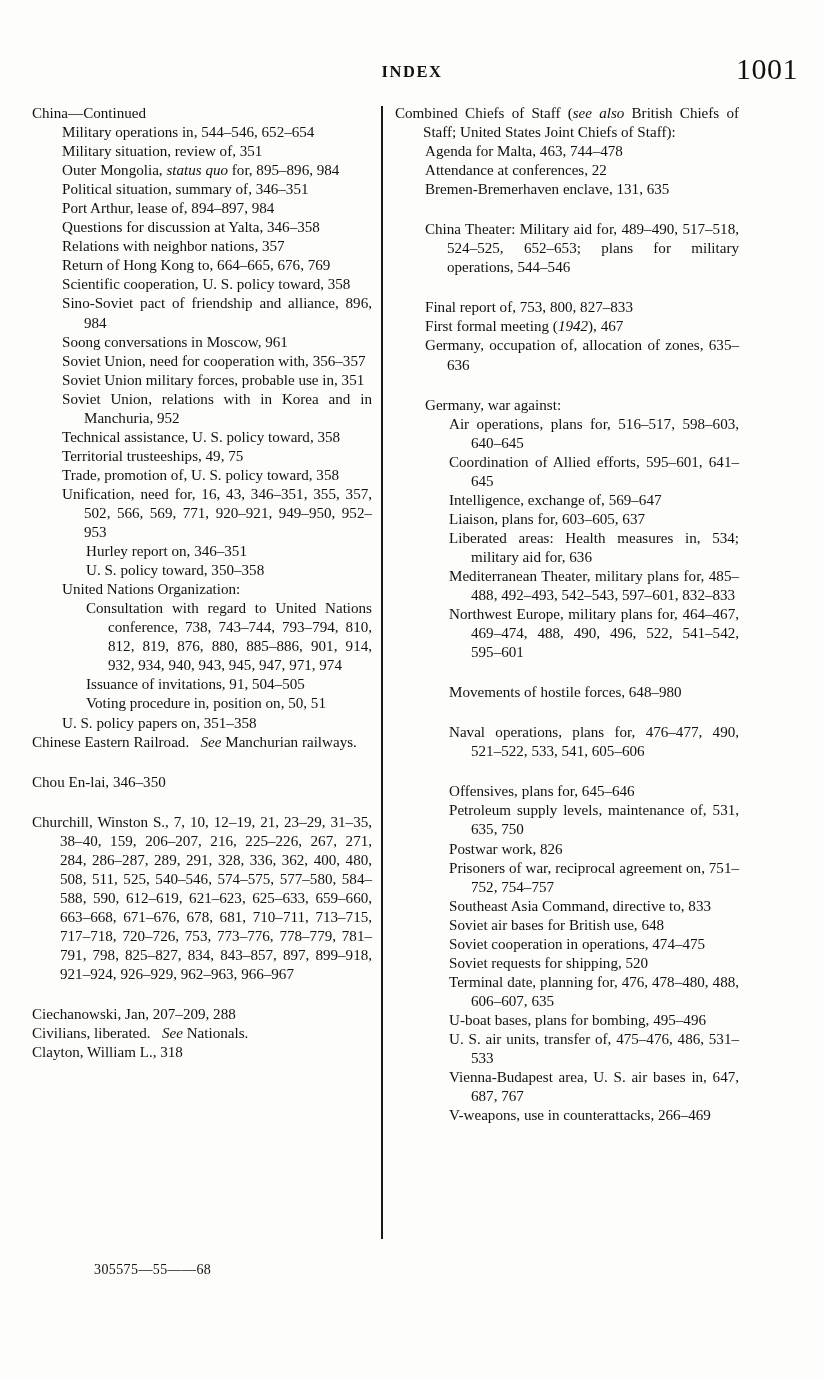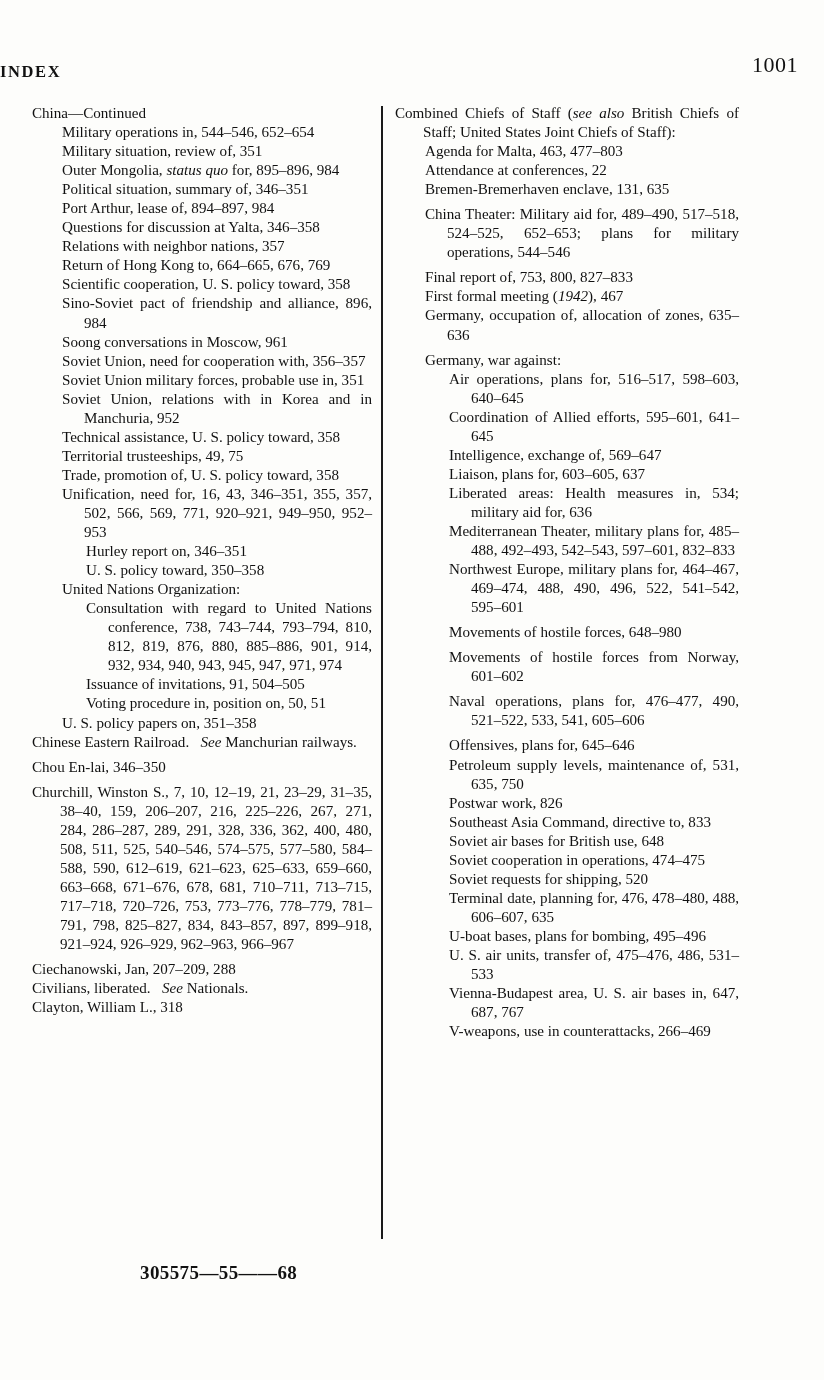--- a/index.html
+++ b/index.html
@@ -27,31 +27,31 @@
     position: absolute;
     top: 62px;
     left: 0;
     width: 824px;
     height: 32px;
   }
   .rh-title {
     position: absolute;
     left: 0; top: 0;
     width: 824px;
-    text-align: left;
+    text-align: center;
     font-size: 16.5px;
     letter-spacing: 1.6px;
     font-weight: 700;
     font-family: "Liberation Serif", "DejaVu Serif", serif;
   }
   .rh-folio {
     position: absolute;
     right: 26px;
     top: -10px;
-    font-size: 22px;
+    font-size: 30px;
     font-weight: 400;
     letter-spacing: 0.5px;
   }
 
   
   .columns {
     position: absolute;
     top: 104px;
     left: 32px;
     width: 740px;
@@ -84,31 +84,30 @@
     margin: 0;
     padding: 0;
     text-indent: 0;
   }
   .lvl0 { padding-left: 0px;  text-indent: 0px;   }
   
   .hang0 { padding-left: 28px; text-indent: -28px; }
   .hang1 { padding-left: 52px; text-indent: -22px; }
   .hang2 { padding-left: 76px; text-indent: -22px; }
 
-  .gap { margin-top: 6px; }
+  .gap { margin-top: 21px; }
 
   
   .imprint {
     position: absolute;
     left: 94px;
     top: 1262px;
-    font-size: 19px;
-    font-weight: 700;
+    font-size: 14px;
+    font-weight: 400;
     letter-spacing: 0.4px;
-    margin-left: 46px;
   }
 </style>
 </head>
 <body>
 
 <div class="page">
 
   <div class="running-head">
     <div class="rh-title">INDEX</div>
     <div class="rh-folio">1001</div>
@@ -145,41 +144,41 @@
         <div class="e hang1">U. S. policy papers on, 351–358</div>
         <div class="e hang0">Chinese Eastern Railroad.&nbsp;&nbsp; <i>See</i> Manchurian railways.</div>
         <div class="e hang0 gap">Chou En-lai, 346–350</div>
         <div class="e hang0 gap">Churchill, Winston S., 7, 10, 12–19, 21, 23–29, 31–35, 38–40, 159, 206–207, 216, 225–226, 267, 271, 284, 286–287, 289, 291, 328, 336, 362, 400, 480, 508, 511, 525, 540–546, 574–575, 577–580, 584–588, 590, 612–619, 621–623, 625–633, 659–660, 663–668, 671–676, 678, 681, 710–711, 713–715, 717–718, 720–726, 753, 773–776, 778–779, 781–791, 798, 825–827, 834, 843–857, 897, 899–918, 921–924, 926–929, 962–963, 966–967</div>
         <div class="e hang0 gap">Ciechanowski, Jan, 207–209, 288</div>
         <div class="e hang0">Civilians, liberated.&nbsp;&nbsp; <i>See</i> Nationals.</div>
         <div class="e hang0">Clayton, William L., 318</div>
       </div>
     <div class="col col-right" id="col-right">
         <div class="e hang0">Combined Chiefs of Staff (<i>see also</i> British Chiefs of Staff; United States Joint Chiefs of Staff):</div>
-        <div class="e hang1">Agenda for Malta, 463, 477–803</div>
+        <div class="e hang1">Agenda for Malta, 463, 744–478</div>
         <div class="e hang1">Attendance at conferences, 22</div>
         <div class="e hang1">Bremen-Bremerhaven enclave, 131, 635</div>
         <div class="e hang1 gap">China Theater: Military aid for, 489–490, 517–518, 524–525, 652–653; plans for military operations, 544–546</div>
         <div class="e hang1 gap">Final report of, 753, 800, 827–833</div>
         <div class="e hang1">First formal meeting (<i>1942</i>), 467</div>
         <div class="e hang1">Germany, occupation of, allocation of zones, 635–636</div>
         <div class="e hang1 gap">Germany, war against:</div>
         <div class="e hang2">Air operations, plans for, 516–517, 598–603, 640–645</div>
         <div class="e hang2">Coordination of Allied efforts, 595–601, 641–645</div>
         <div class="e hang2">Intelligence, exchange of, 569–647</div>
         <div class="e hang2">Liaison, plans for, 603–605, 637</div>
         <div class="e hang2">Liberated areas: Health measures in, 534; military aid for, 636</div>
         <div class="e hang2">Mediterranean Theater, military plans for, 485–488, 492–493, 542–543, 597–601, 832–833</div>
         <div class="e hang2">Northwest Europe, military plans for, 464–467, 469–474, 488, 490, 496, 522, 541–542, 595–601</div>
         <div class="e hang2 gap">Movements of hostile forces, 648–980</div>
-        <div class="e hang2 gap">Movements of hostile forces from Norway, 601–602</div>
         <div class="e hang2 gap">Naval operations, plans for, 476–477, 490, 521–522, 533, 541, 605–606</div>
         <div class="e hang2 gap">Offensives, plans for, 645–646</div>
         <div class="e hang2">Petroleum supply levels, maintenance of, 531, 635, 750</div>
         <div class="e hang2">Postwar work, 826</div>
+        <div class="e hang2">Prisoners of war, reciprocal agreement on, 751–752, 754–757</div>
         <div class="e hang2">Southeast Asia Command, directive to, 833</div>
         <div class="e hang2">Soviet air bases for British use, 648</div>
         <div class="e hang2">Soviet cooperation in operations, 474–475</div>
         <div class="e hang2">Soviet requests for shipping, 520</div>
         <div class="e hang2">Terminal date, planning for, 476, 478–480, 488, 606–607, 635</div>
         <div class="e hang2">U-boat bases, plans for bombing, 495–496</div>
         <div class="e hang2">U. S. air units, transfer of, 475–476, 486, 531–533</div>
         <div class="e hang2">Vienna-Budapest area, U. S. air bases in, 647, 687, 767</div>
         <div class="e hang2">V-weapons, use in counterattacks, 266–469</div>
       </div>

